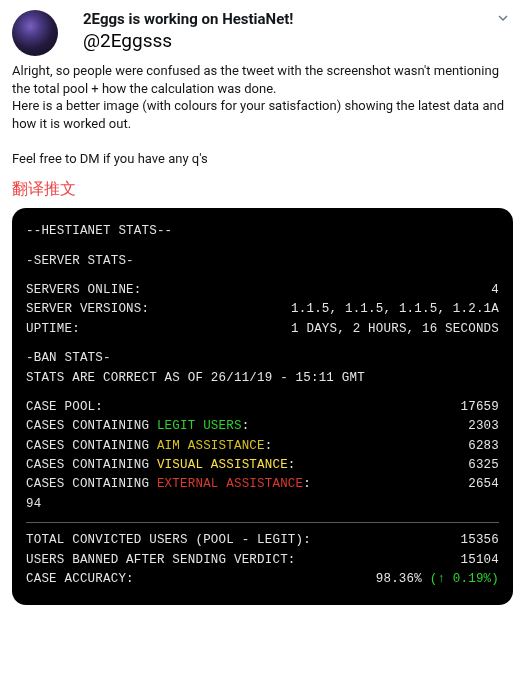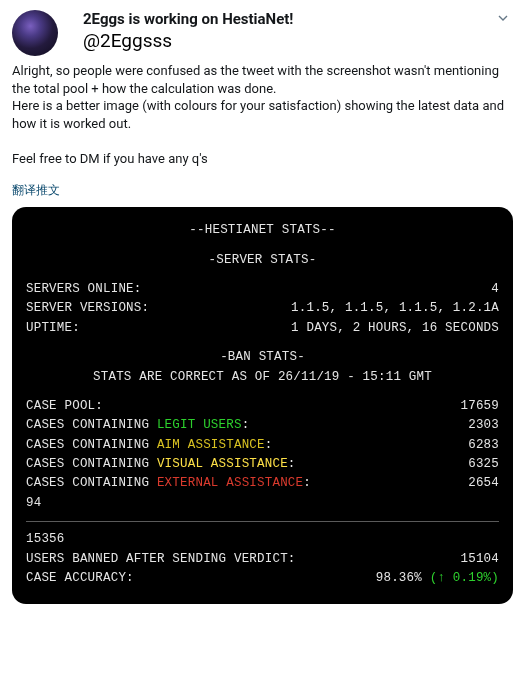--- a/index.html
+++ b/index.html
@@ -37,37 +37,37 @@
   .display-name { font-weight: 700; font-size: 15px; color: #14171a; }
   .handle { color: #000000; font-size: 19px; }
   .tweet-body {
     font-size: 13px;
     line-height: 1.35;
     color: #14171a;
     margin-bottom: 12px;
     white-space: pre-wrap;
   }
   .translate-link {
-    color: #0c4a6e;
-    font-size: 12px;
+    color: #ef4444;
+    font-size: 16px;
     cursor: pointer;
     margin-bottom: 8px;
     display: inline-block;
   }
   .terminal {
     background: #000;
     border-radius: 14px;
     padding: 14px 14px 16px 14px;
     font-family: "Consolas", "Menlo", "Courier New", monospace;
     font-size: 12.5px;
     color: #e5e5e5;
     line-height: 1.55;
     letter-spacing: 0.2px;
   }
-  .term-center { text-align: center; }
+  .term-center { }
   .term-row {
     display: flex;
     justify-content: space-between;
     white-space: pre;
   }
   .term-row > span:first-child { flex: 0 0 auto; }
   .term-row > span:last-child { flex: 0 0 auto; text-align: right; }
   .hr {
     border-top: 1px solid #5a5a5a;
     margin: 4px 0;
@@ -153,20 +153,21 @@
     </div>
     <div class="term-row">
       <span>94</span>
     </div>
 
     <div class="gap-sm"></div>
     <div class="hr"></div>
     <div class="gap-sm"></div>
 
     <div class="term-row">
+      <span>TOTAL CONVICTED USERS (POOL - LEGIT):</span>
       <span>15356</span>
     </div>
     <div class="term-row">
       <span>USERS BANNED AFTER SENDING VERDICT:</span>
       <span>15104</span>
     </div>
     <div class="term-row">
       <span>CASE ACCURACY:</span>
       <span><span>98.36%</span> <span class="c-green">(↑ 0.19%)</span></span>
     </div>

